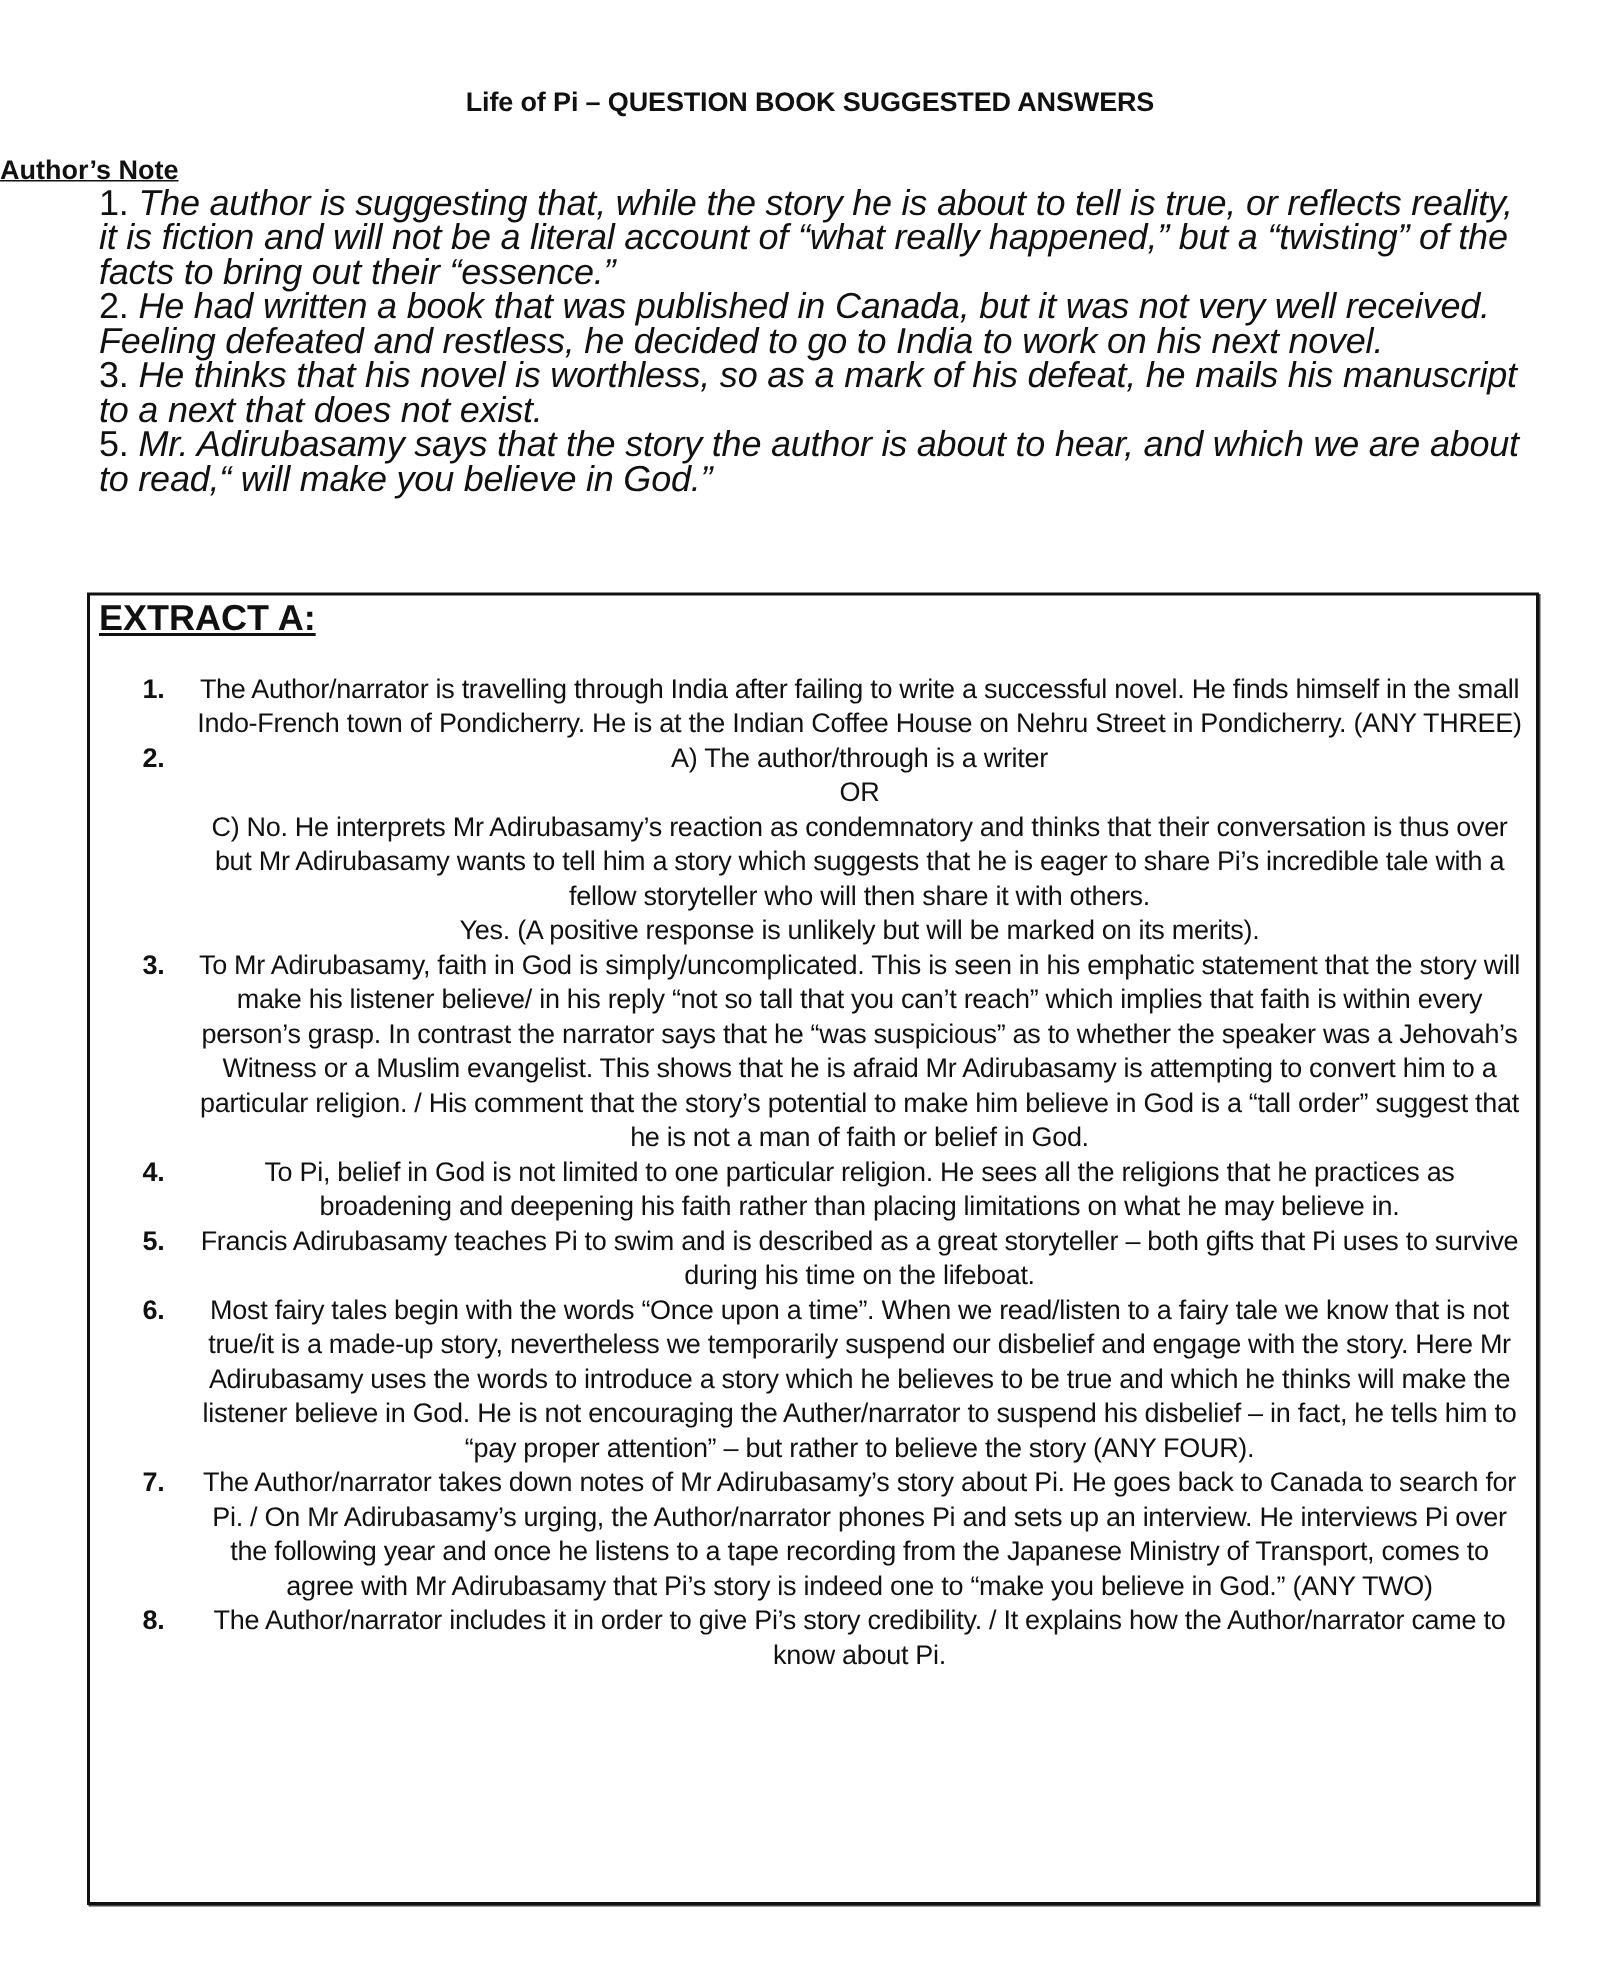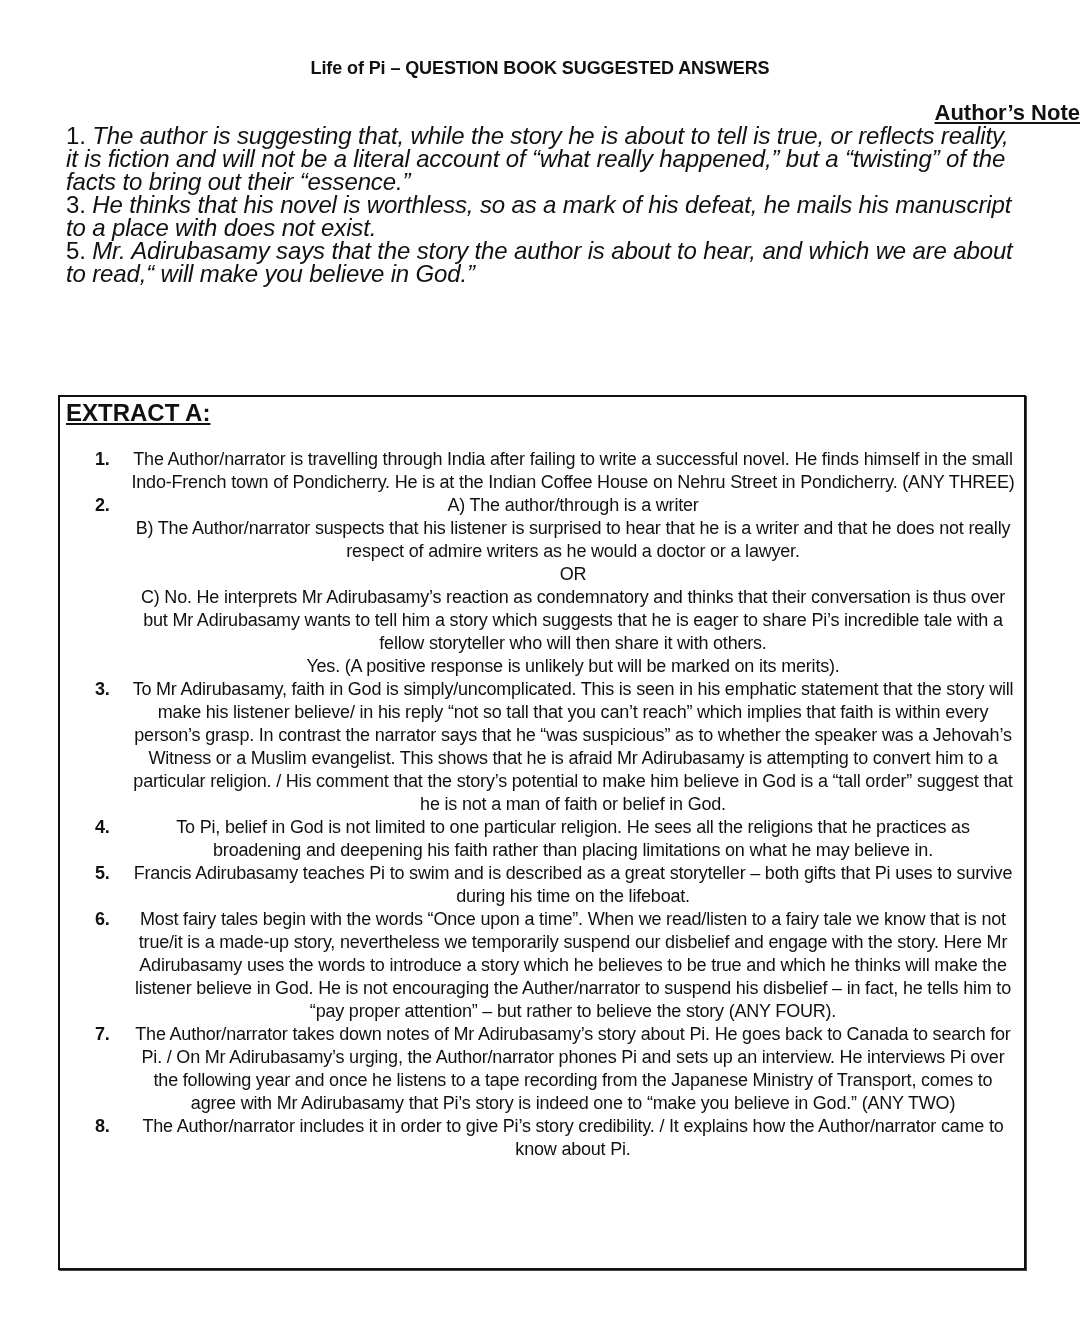--- a/index.html
+++ b/index.html
@@ -32,23 +32,23 @@
       font-weight: bold;
       font-size: 18px;
       line-height: 22px;
       letter-spacing: -0.1px;
     }
     .section-heading {
       position: absolute;
       top: 102px;
       left: 0;
       width: 1080px;
-      text-align: right;
+      text-align: left;
       font-weight: bold;
-      font-size: 22px;
+      font-size: 18px;
       line-height: 22px;
       text-decoration: underline;
     }
     .note-list {
       position: absolute;
       top: 124px;
       left: 66px;
       width: 960px;
       font-size: 24px;
       line-height: 23px;
@@ -110,39 +110,39 @@
 </head>
 <body>
 
 <div class="page">
   <div class="doc-title">Life of Pi – QUESTION BOOK SUGGESTED ANSWERS</div>
 
   <div class="section-heading">Author’s Note</div>
 
   <div class="note-list">
     <p class="note-item"><span class="num">1.</span> <span class="txt">The author is suggesting that, while the story he is about to tell is true, or reflects reality, it is fiction and will not be a literal account of “what really happened,” but a “twisting” of the facts to bring out their “essence.”</span></p>
-    <p class="note-item"><span class="num">3.</span> <span class="txt">He thinks that his novel is worthless, so as a mark of his defeat, he mails his manuscript to a place with does not exist.</span></p>
+    <p class="note-item"><span class="num">2.</span> <span class="txt">He had written a book that was published in Canada, but it was not very well received. Feeling defeated and restless, he decided to go to India to work on his next novel.</span></p>
+    <p class="note-item"><span class="num">3.</span> <span class="txt">He thinks that his novel is worthless, so as a mark of his defeat, he mails his manuscript to a next that does not exist.</span></p>
     <p class="note-item"><span class="num">5.</span> <span class="txt">Mr. Adirubasamy says that the story the author is about to hear, and which we are about to read,“ will make you believe in God.”</span></p>
   </div>
 
   <div class="extract-box">
     <div class="extract-heading">EXTRACT A:</div>
 
     <div class="answer-list">
       <div class="answer-item">
         <span class="num">1.</span>
         <div class="body">
           <span class="line">The Author/narrator is travelling through India after failing to write a successful novel. He finds himself in the small Indo-French town of Pondicherry. He is at the Indian Coffee House on Nehru Street in Pondicherry. (ANY THREE)</span>
         </div>
       </div>
       <div class="answer-item">
         <span class="num">2.</span>
         <div class="body">
           <span class="line">A) The author/through is a writer</span>
-          <span class="line">B) The Author/narrator suspects that his listener is surprised to hear that he is a writer and that he does not really respect of admire writers as he would a doctor or a lawyer.</span>
           <span class="line">OR</span>
           <span class="line">C) No. He interprets Mr Adirubasamy’s reaction as condemnatory and thinks that their conversation is thus over but Mr Adirubasamy wants to tell him a story which suggests that he is eager to share Pi’s incredible tale with a fellow storyteller who will then share it with others.</span>
           <span class="line">Yes. (A positive response is unlikely but will be marked on its merits).</span>
         </div>
       </div>
       <div class="answer-item">
         <span class="num">3.</span>
         <div class="body">
           <span class="line">To Mr Adirubasamy, faith in God is simply/uncomplicated. This is seen in his emphatic statement that the story will make his listener believe/ in his reply “not so tall that you can’t reach” which implies that faith is within every person’s grasp. In contrast the narrator says that he “was suspicious” as to whether the speaker was a Jehovah’s Witness or a Muslim evangelist. This shows that he is afraid Mr Adirubasamy is attempting to convert him to a particular religion. / His comment that the story’s potential to make him believe in God is a “tall order” suggest that he is not a man of faith or belief in God.</span>
         </div>

